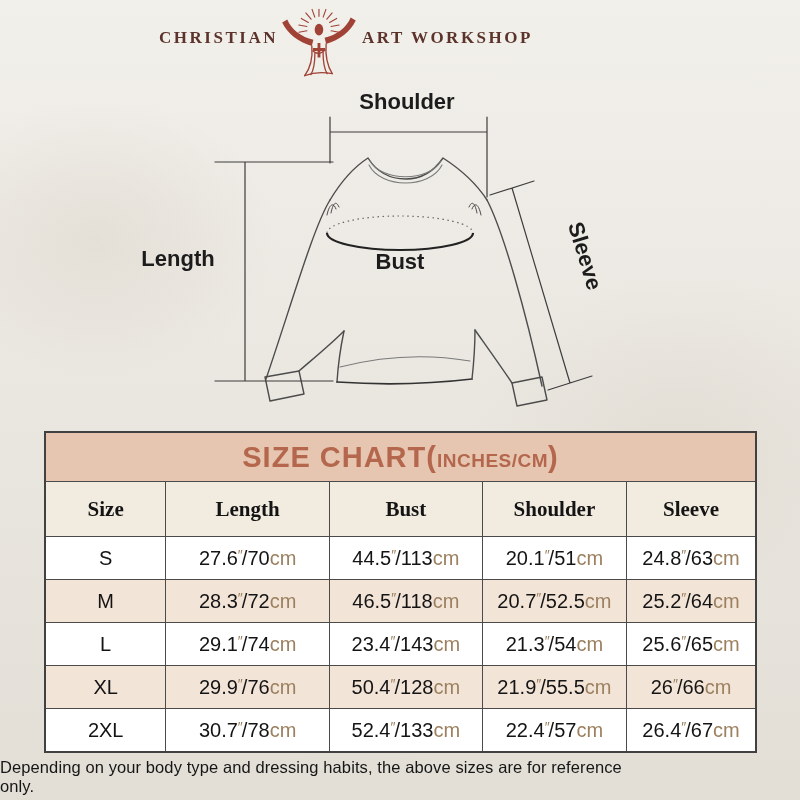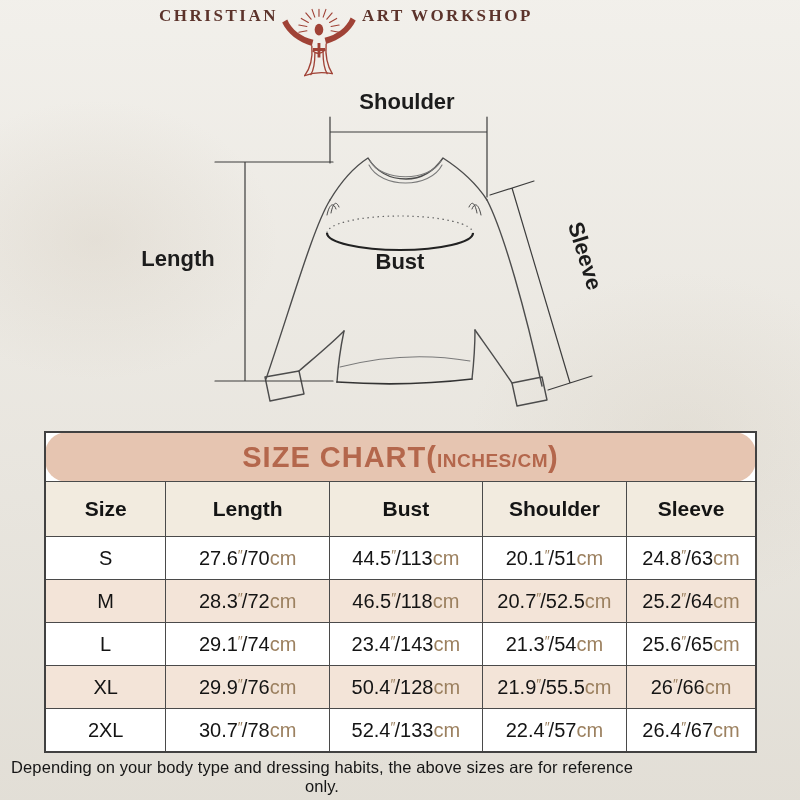--- a/index.html
+++ b/index.html
@@ -9,21 +9,21 @@
     background-image:
       radial-gradient(ellipse 260px 200px at 12% 30%, rgba(208,198,183,0.30), transparent 70%),
       radial-gradient(ellipse 300px 240px at 85% 55%, rgba(205,196,180,0.24), transparent 70%),
       radial-gradient(ellipse 240px 160px at 45% 82%, rgba(200,192,176,0.22), transparent 70%),
       linear-gradient(to bottom, rgba(255,255,255,0.30), rgba(210,205,195,0.38));
     font-family:"Liberation Sans", sans-serif;
   }
   
   .brand-row{
     position:absolute;top:6px;left:0;width:692px;
-    display:flex;justify-content:center;align-items:flex-start;
+    display:flex;justify-content:center;align-items:center;
   }
   .brand-text{
     font-family:"Liberation Serif", serif;
     font-weight:700;font-size:17px;letter-spacing:2.5px;
     color:#5c332b;padding-bottom:16px;white-space:nowrap;
   }
   .brand-text.left{margin-right:-4px;}
   .brand-text.right{margin-left:-4px;}
   .brand-mark{width:92px;height:80px;flex:0 0 auto;}
   
@@ -34,35 +34,35 @@
   }
   
   .chart{
     position:absolute;left:44px;top:431px;width:713px;
     border-collapse:collapse;table-layout:fixed;
     background:#ffffff;border:2px solid #414141;
   }
   .chart th,.chart td{border:1px solid #4a4a4a;text-align:center;padding:0;}
   .banner-cell{
     background:#e6c5b1;height:48px;
-    color:#b4674c;font-weight:bold;white-space:nowrap;border-radius:22px;
+    color:#b4674c;font-weight:bold;white-space:nowrap;
   }
   .banner-cell .big{font-size:29px;letter-spacing:1px;}
   .banner-cell .small{font-size:19px;letter-spacing:0.5px;}
   .chart thead th{
-    background:#f2ebdf;height:54px;font-size:21px;font-weight:bold;color:#141414;
+    background:#f2ebdf;height:54px;font-size:21px;font-weight:bold;color:#141414;font-family:Liberation Serif, serif;
   }
   .chart tbody td{height:42px;font-size:20px;color:#141414;background:#ffffff;white-space:nowrap;}
   .chart tbody tr.alt td{background:#f3e4d8;}
   .unit{color:#9c8160;}
   .qt{font-size:14px;vertical-align:5px;letter-spacing:-1px;}
   
   .footnote{
     position:absolute;left:0;top:758px;width:644px;
-    text-align:center;font-size:16.5px;color:#161616;letter-spacing:0.1px;
+    text-align:left;font-size:16.5px;color:#161616;letter-spacing:0.1px;
   }
 </style>
 </head>
 <body>
 
 <div class="brand-row">
   <span class="brand-text left">CHRISTIAN</span>
   <svg class="brand-mark" viewBox="0 0 90 78" aria-hidden="true">
     <g stroke="#a04236" stroke-width="1.3" fill="none" stroke-linecap="round" stroke-linejoin="round">
 

